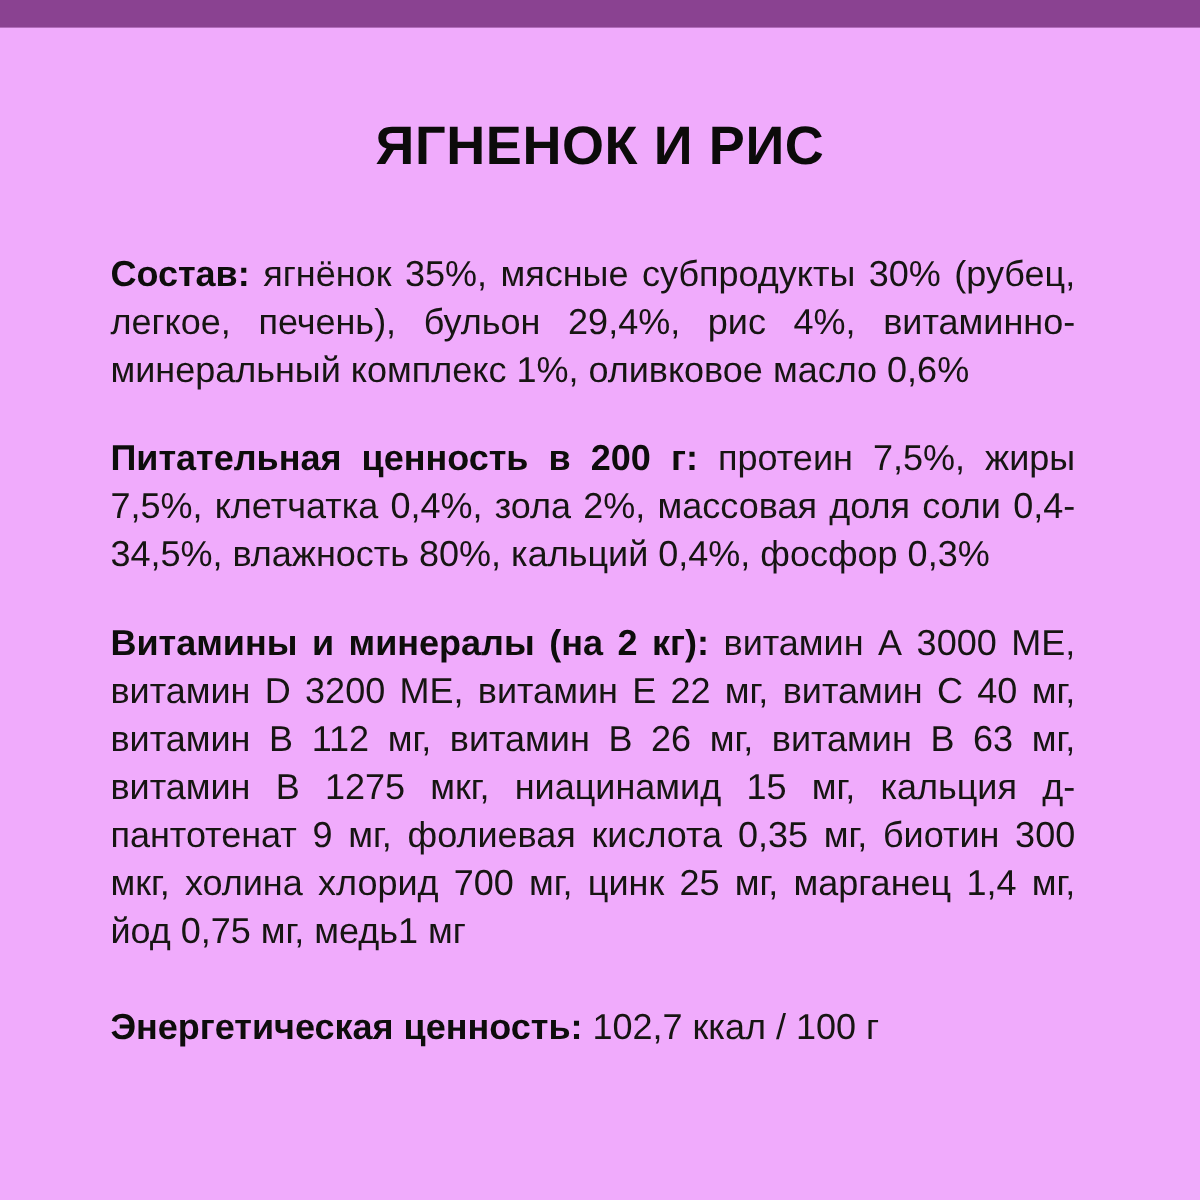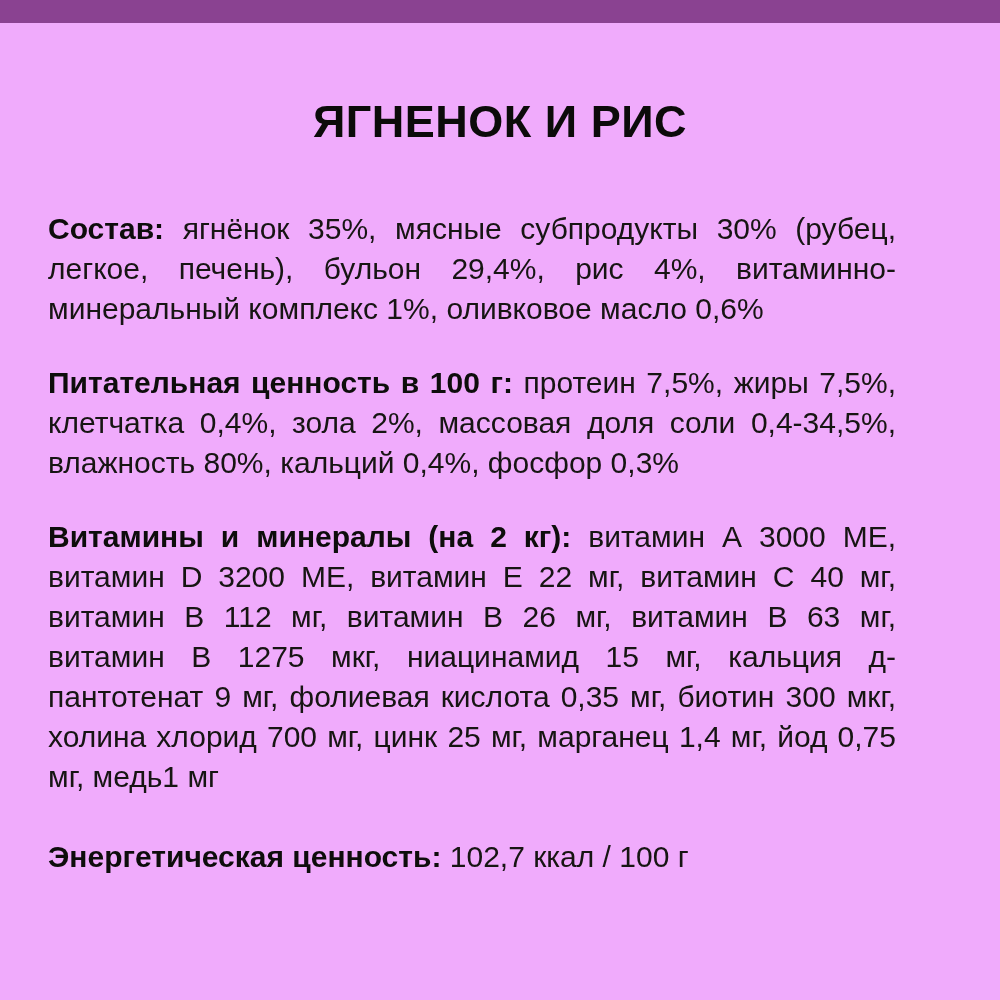--- a/index.html
+++ b/index.html
@@ -21,21 +21,21 @@
   .title {
     margin: 76px 0 0 0;
     text-align: center;
     font-size: 45px;
     line-height: 46px;
     font-weight: 700;
     letter-spacing: 0.5px;
     color: #0c0b0a;
   }
   .content {
-    padding: 64px 104px 0 48px;
+    padding: 64px 104px 0 92px;
   }
   .para {
     margin: 0 0 34px 0;
     font-size: 30px;
     line-height: 40px;
     text-align: justify;
     text-justify: inter-word;
     color: #171513;
   }
   .para:last-child { margin-bottom: 0; margin-top: 40px; }
@@ -45,19 +45,19 @@
 <body>
 
 <div class="page">
   <div class="accent-bar"></div>
 
   <h1 class="title">ЯГНЕНОК И РИС</h1>
 
   <div class="content">
     <p class="para"><span class="label">Состав:</span><span> ягнёнок 35%, мясные субпродукты 30% (рубец, легкое, печень), бульон 29,4%, рис 4%, витаминно-минеральный комплекс 1%, оливковое масло 0,6%</span></p>
 
-    <p class="para"><span class="label">Питательная ценность в 100 г:</span><span> протеин 7,5%, жиры 7,5%, клетчатка 0,4%, зола 2%, массовая доля соли 0,4-34,5%, влажность 80%, кальций 0,4%, фосфор 0,3%</span></p>
+    <p class="para"><span class="label">Питательная ценность в 200 г:</span><span> протеин 7,5%, жиры 7,5%, клетчатка 0,4%, зола 2%, массовая доля соли 0,4-34,5%, влажность 80%, кальций 0,4%, фосфор 0,3%</span></p>
 
     <p class="para"><span class="label">Витамины и минералы (на 2 кг):</span><span> витамин А 3000 МЕ, витамин D 3200 МЕ, витамин Е 22 мг, витамин С 40 мг, витамин В 112 мг, витамин В 26 мг, витамин В 63 мг, витамин В 1275 мкг, ниацинамид 15 мг, кальция д-пантотенат 9 мг, фолиевая кислота 0,35 мг, биотин 300 мкг, холина хлорид 700 мг, цинк 25 мг, марганец 1,4 мг, йод 0,75 мг, медь1 мг</span></p>
 
     <p class="para"><span class="label">Энергетическая ценность:</span><span> 102,7 ккал / 100 г</span></p>
   </div>
 </div>
 
 </body></html>

